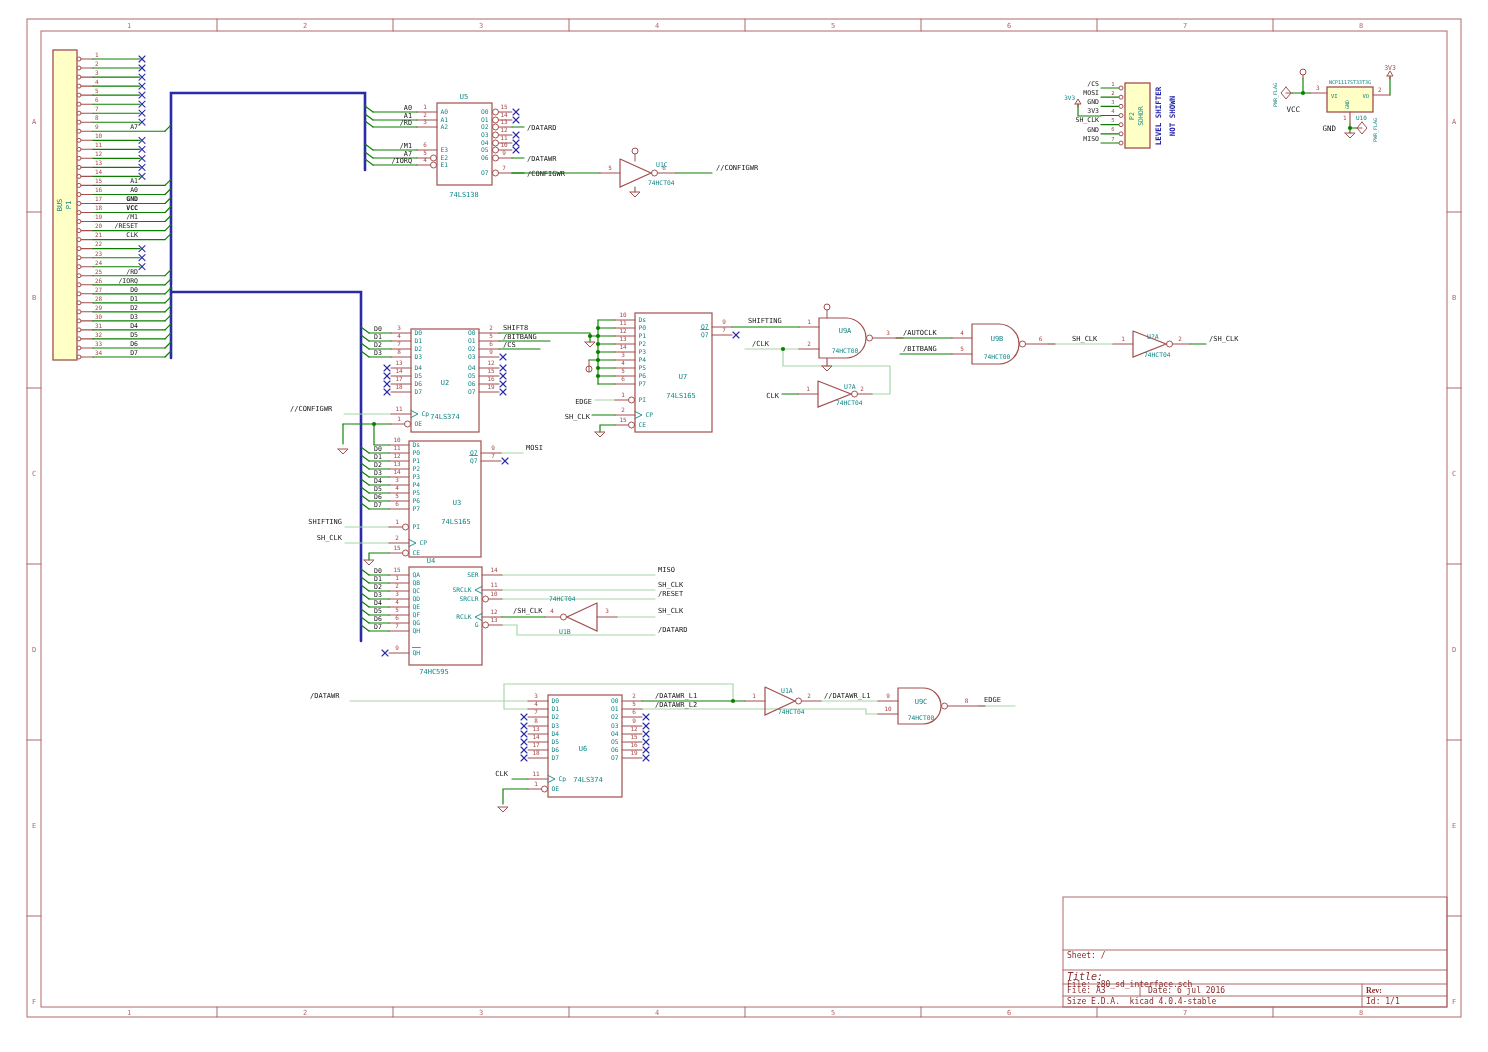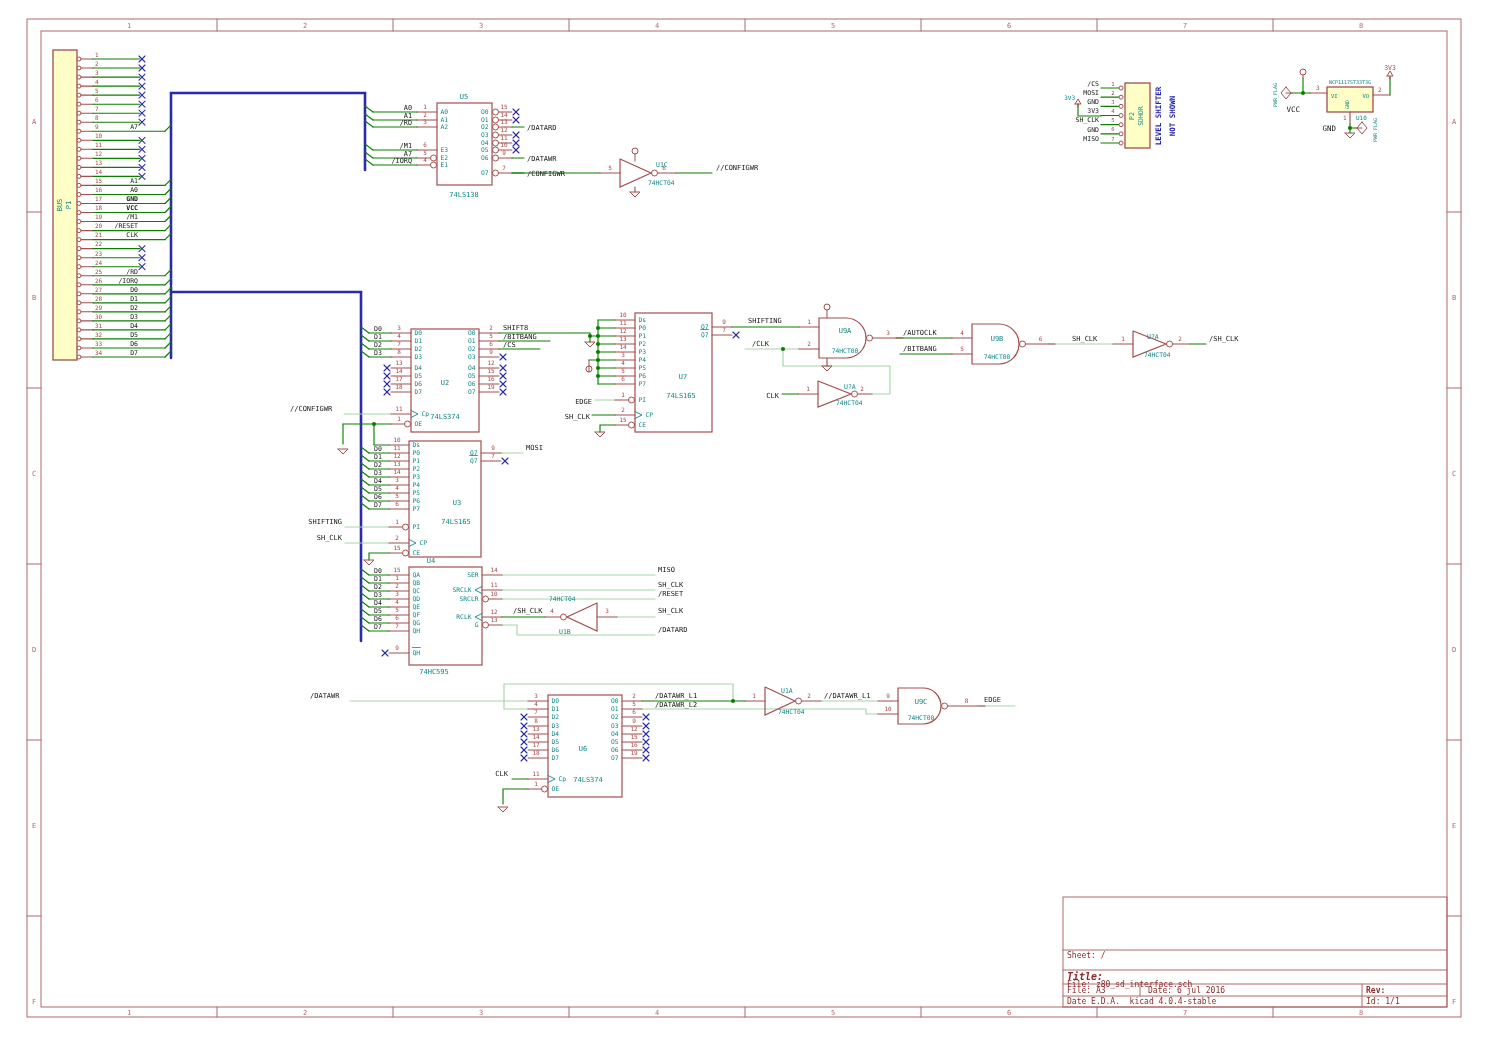--- a/index.html
+++ b/index.html
@@ -1,20 +1,20 @@
 <!DOCTYPE html>
 <html><head>
 <meta charset="utf-8">
 <style>
   html,body{margin:0;padding:0;background:#e8e8e8;}
   #page{position:relative;width:1488px;height:1052px;background:#ffffff;overflow:hidden;}
   svg{position:absolute;left:0;top:0;}
   .tb{position:absolute;font:8px "DejaVu Sans Mono",monospace;color:#8B2A2A;white-space:pre;}
-  .tb.title{font-size:10px;font-weight:bold;font-style:italic;}
-  .tb.bold{font-weight:bold;}
+  .tb.title{font-size:10px;font-weight:normal;font-style:italic;}
+  .tb.bold{font-weight:bold;font-family:Liberation Serif, serif;}
   text{font-family:"DejaVu Sans Mono",monospace;}
 </style>
 </head>
 <body>
 
 <div id="page">
   <svg id="sch" width="1488" height="1052" viewBox="0 0 1488 1052">
       <rect x="27" y="19" width="1434" height="998" fill="none" stroke="#B06868" stroke-width="1"></rect>
       <rect x="41" y="31" width="1406" height="976" fill="none" stroke="#B06868" stroke-width="1"></rect>
       <polyline points="217,19 217,31" fill="none" stroke="#B06868" stroke-width="1" stroke-linecap="round"></polyline>
@@ -994,15 +994,15 @@
       <polyline points="1362,122 1367,128 1362,134 1357,128 1362,122" fill="none" stroke="#A34F4F" stroke-width="1" stroke-linecap="round"></polyline>
       <polyline points="1356,128 1362,128" fill="none" stroke="#A34F4F" stroke-width="1" stroke-linecap="round"></polyline>
     </svg>
 
   <div class="tb" style="left:1067px;top:951px">Sheet: /</div>
   <div class="tb" style="left:1067px;top:980px">File: z80_sd_interface.sch</div>
   <div class="tb title" style="left:1067px;top:971px">Title:</div>
   <div class="tb" style="left:1067px;top:986px">File: A3</div>
   <div class="tb" style="left:1148px;top:986px">Date: 6 jul 2016</div>
   <div class="tb bold" style="left:1366px;top:986px">Rev:</div>
-  <div class="tb" style="left:1067px;top:997px">Date E.D.A.  kicad 4.0.4-stable</div>
+  <div class="tb" style="left:1067px;top:997px">Size E.D.A.  kicad 4.0.4-stable</div>
   <div class="tb" style="left:1366px;top:997px">Id: 1/1</div>
 </div>
 
 </body></html>

